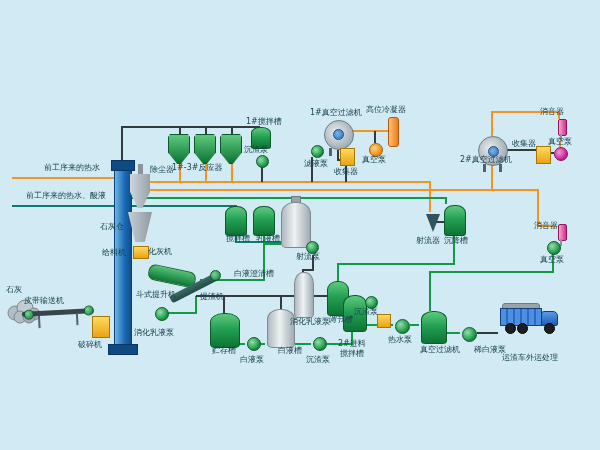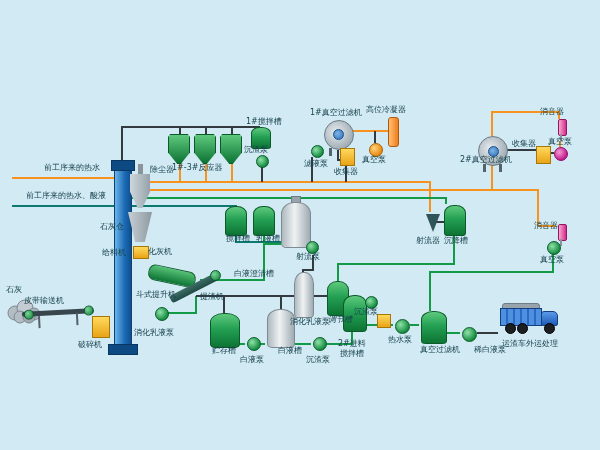--- a/index.html
+++ b/index.html
@@ -239,14 +239,14 @@
   <div class="lbl" style="left:278px;top:347px;">白液槽</div>
   <div class="lbl" style="left:306px;top:356px;">沉渣泵</div>
   <div class="lbl" style="left:290px;top:318px;">消化乳液泵</div>
   <div class="lbl" style="left:328px;top:316px;font-style:italic;">调节槽</div>
   <div class="lbl" style="left:338px;top:340px;">2#进料</div>
   <div class="lbl" style="left:340px;top:350px;">搅拌槽</div>
   <div class="lbl" style="left:354px;top:308px;">沉渣泵</div>
   <div class="lbl" style="left:388px;top:336px;">热水泵</div>
   <div class="lbl" style="left:420px;top:346px;">真空过滤机</div>
   <div class="lbl" style="left:454px;top:346px;margin-left:20px;">稀白液泵</div>
-  <div class="lbl" style="left:502px;top:340px;">运渣车外运处理</div>
+  <div class="lbl" style="left:502px;top:354px;">运渣车外运处理</div>
 </div>
 
 </body></html>

